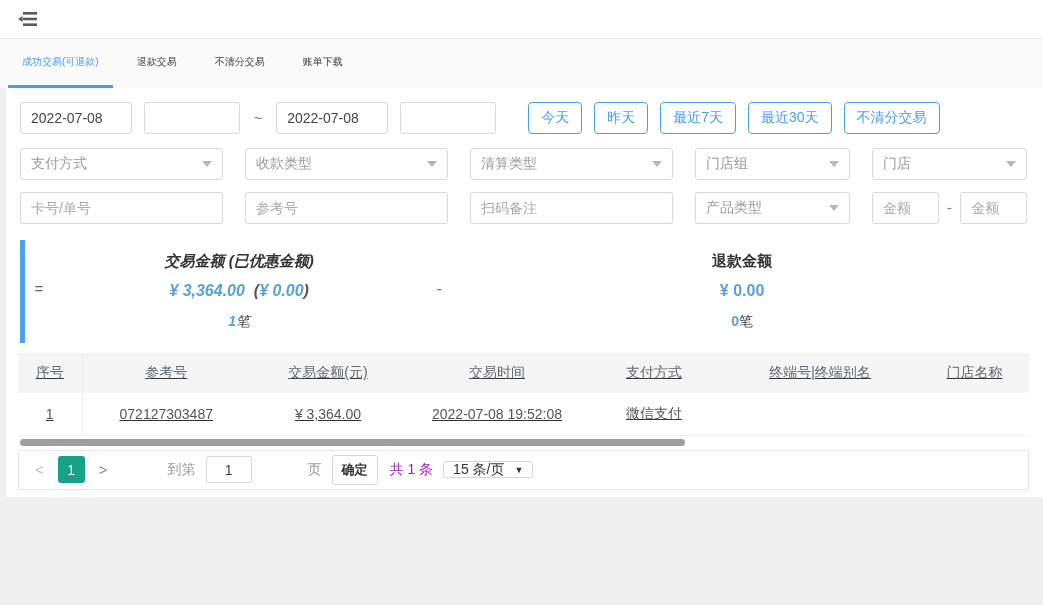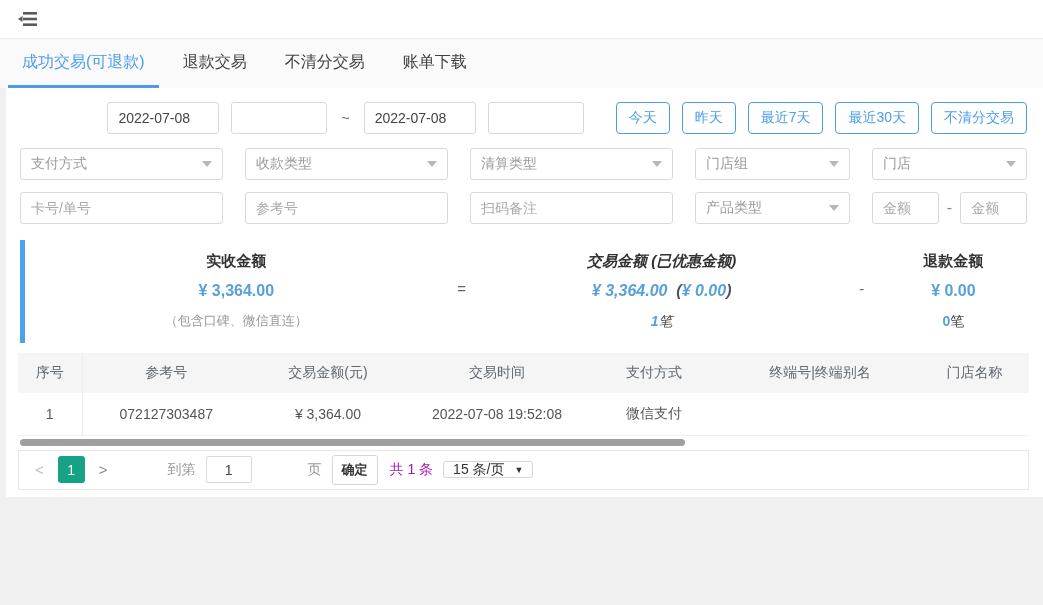--- a/index.html
+++ b/index.html
@@ -4,28 +4,28 @@
 <style>
   * { margin:0; padding:0; box-sizing:border-box; }
   html,body { width:1043px; height:605px; font-family:"Liberation Sans","DejaVu Sans",sans-serif; background:#f0f0f0; color:#333; overflow:hidden; }
 
   
   .top-header { height:38px; background:#fff; display:flex; align-items:center; padding-left:18px; }
   .fold-icon { width:20px; height:16px; cursor:pointer; }
 
   
   .tabbar { height:50px; background:#fafafa; border-top:1px solid #e9e9e9; display:flex; align-items:stretch; padding-left:8px; }
-  .tab { display:flex; align-items:center; padding:0 14px; font-size:16px; color:#404040; cursor:pointer; border-bottom:3px solid transparent; margin-right:10px; white-space:nowrap;text-align:right; }
+  .tab { display:flex; align-items:center; padding:0 14px; font-size:10px; color:#404040; cursor:pointer; border-bottom:3px solid transparent; margin-right:10px; white-space:nowrap;text-align:right; }
   .tab.active { color:#4a9deb; border-bottom-color:#4a9deb; }
 
   
   .panel { margin-left:6px; background:#fff; height:409px; padding:14px 12px 0 10px; overflow:hidden; }
 
   
-  .row-dates { display:flex; align-items:center; gap:12px; padding:0 4px;justify-content:flex-end; }
+  .row-dates { display:flex; align-items:center; gap:12px; padding:0 4px; }
   .inp { height:32px; border:1px solid #d9d9d9; border-radius:3px; padding:0 10px; font-size:14px; color:#444; background:#fff; outline:none; font-family:inherit; }
   .inp::placeholder { color:#a9a9a9; }
   .w-date { width:112px; }
   .w-time { width:96px; }
   .tilde { color:#666; font-size:14px; padding:0 2px; }
   .quick-btns { display:flex; gap:12px; margin-left:20px; }
   .qbtn { border:1px solid #4a9deb; color:#4a9deb; background:#fff; border-radius:4px; padding:6px 12px; font-size:14px; cursor:pointer; white-space:nowrap; font-family:inherit; }
 
   .filter-grid { display:grid; grid-template-columns:repeat(5,1fr); column-gap:22px; row-gap:12px; padding:0 4px; margin-top:14px; }
   .select-box { height:32px; border:1px solid #d9d9d9; border-radius:3px; display:flex; align-items:center; justify-content:space-between; padding:0 10px; font-size:14px; color:#9b9b9b; background:#fff; cursor:pointer; }
@@ -43,21 +43,21 @@
   .blue { color:#57a0d9; }
   .dark { color:#555; font-weight:bold; }
   .c-received { width:42%; }
   .c-trade { width:37%;font-style:italic; }
   .c-refund { flex:1; }
   .sum-sep { width:28px; text-align:center; font-size:15px; color:#666; padding-top:34px; }
   .cnt-num { color:#57a0d9; font-weight:bold; font-size:14px; }
   .cnt-unit { color:#444; font-size:14px; }
 
   
-  .tbl-wrap { margin-top:10px; padding:0 2px; }
+  .tbl-wrap { margin-top:10px; padding:0 2px;text-decoration:underline; }
   table { width:100%; border-collapse:collapse; table-layout:fixed; }
   th { background:#f5f5f5; color:#606870; font-weight:normal; font-size:14px; height:40px; text-align:center; }
   td { color:#555; font-size:14px; height:42px; text-align:center; border-bottom:1px solid #efefef; background:#fff; }
   th:first-child, td:first-child { border-right:1px solid #ececec; }
 
   
   .hscroll { margin:2px 2px 0 2px; height:8px; position:relative; }
   .hscroll .thumb { position:absolute; left:0; top:1px; width:665px; height:7px; background:#9f9f9f; border-radius:4px; cursor:grab; }
 
   
@@ -138,25 +138,20 @@
       <span class="caret"></span>
     </div>
     <div class="amount-pair">
       <input class="inp" placeholder="金额" style="">
       <span class="dash">-</span>
       <input class="inp" placeholder="金额" style="">
     </div>
   </div>
 
   <div class="summary">
-    <div class="sum-col c-received">
-      <div class="l1">实收金额</div>
-      <div class="l2 blue">¥ 3,364.00</div>
-      <div class="l3">（包含口碑、微信直连）</div>
-    </div>
     <div class="sum-sep">=</div>
     <div class="sum-col c-trade">
       <div class="l1">交易金额  (已优惠金额)</div>
       <div class="l2"><span class="blue">¥ 3,364.00</span>&nbsp;&nbsp;<span class="dark">(</span><span class="blue">¥ 0.00</span><span class="dark">)</span></div>
       <div class="l3"><span class="cnt-num">1</span><span class="cnt-unit">笔</span></div>
     </div>
     <div class="sum-sep">-</div>
     <div class="sum-col c-refund">
       <div class="l1">退款金额</div>
       <div class="l2 blue">¥ 0.00</div>

